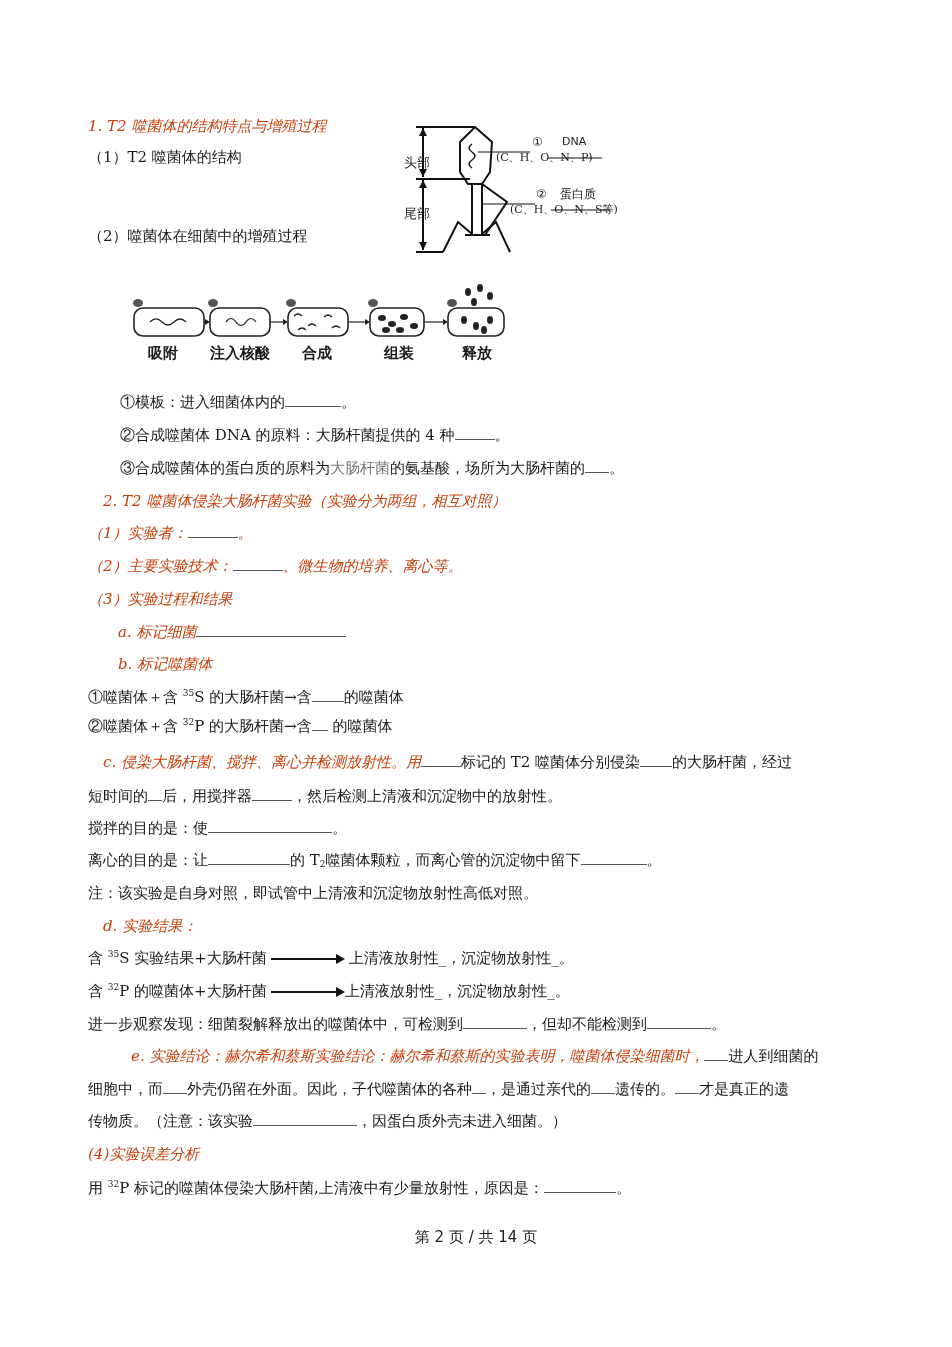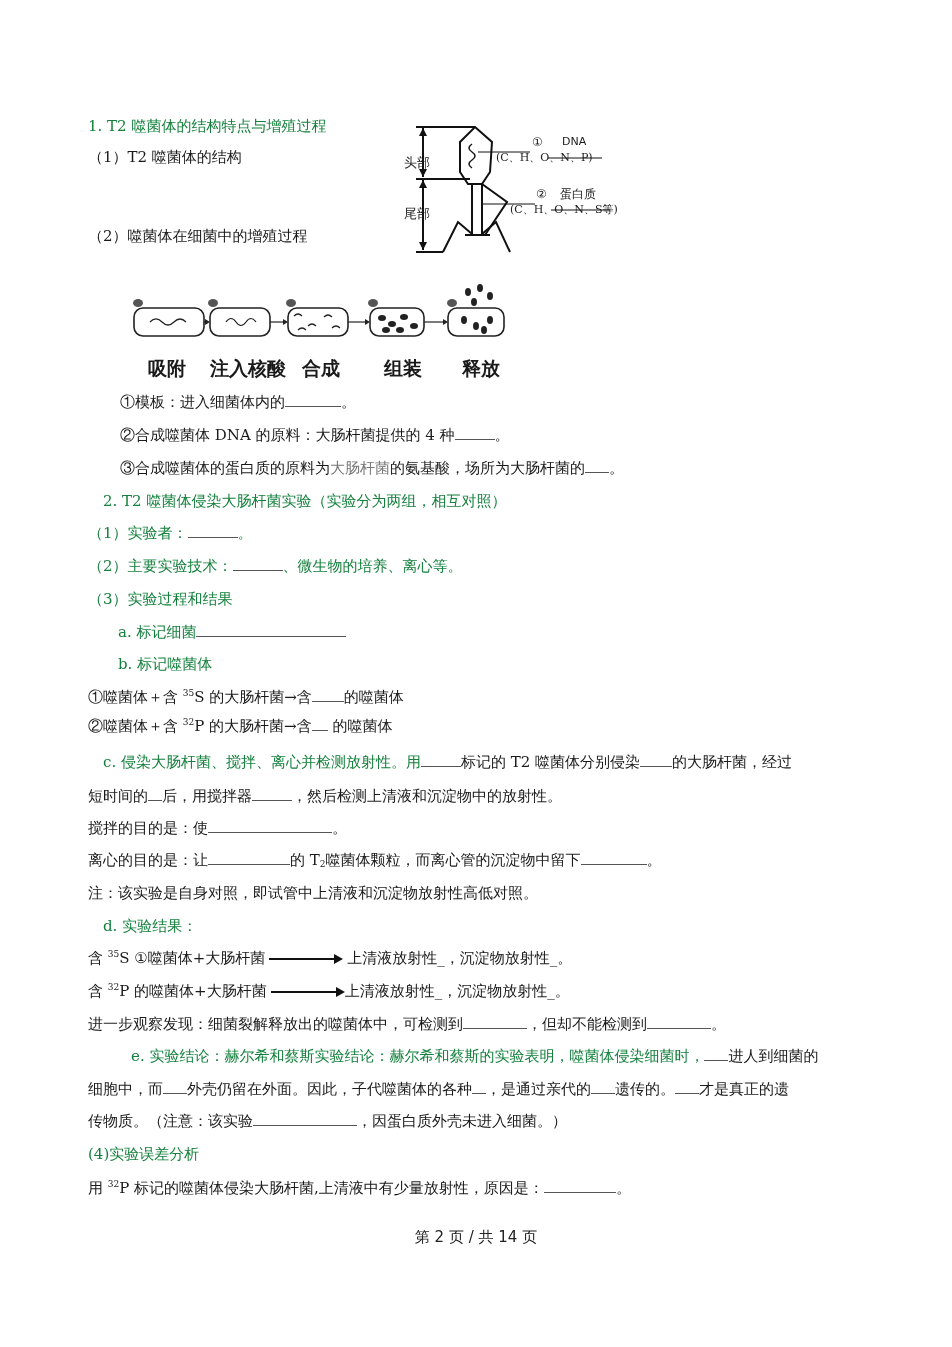--- a/index.html
+++ b/index.html
@@ -1,29 +1,29 @@
 <!DOCTYPE html>
 <html><head>
 <meta charset="utf-8">
 <style>
   html, body { margin:0; padding:0; background:#ffffff; }
   body { width:952px; height:1347px; position:relative; overflow:hidden;
          font-family:"DejaVu Serif","Liberation Serif",serif; color:#1a1a1a; }
   .ln { position:absolute; white-space:nowrap; font-size:15px; line-height:20px; }
-  .gray { color:#15803d; }
+  .gray { color:#c2410c;font-style:italic; }
   .blank { display:inline-block; border-bottom:1px solid #555; vertical-align:baseline; height:14px; }
   sup { font-size:9px; vertical-align:6px; line-height:0; }
   sub { font-size:9px; vertical-align:-2px; line-height:0; }
   .soft { color:#777; }
   .arrow { display:inline-block; position:relative; width:74px; height:10px; margin:0 4px; vertical-align:middle; }
   .arrow::before { content:""; position:absolute; left:0; right:8px; top:4px; border-top:2px solid #111; }
   .arrow::after { content:""; position:absolute; right:0; top:0; border-left:9px solid #111; border-top:5px solid transparent; border-bottom:5px solid transparent; }
   .footer { position:absolute; top:1228px; left:0; width:952px; text-align:center; font-size:15px; font-family:"DejaVu Sans","Liberation Sans",sans-serif; color:#222; }
   .footer b { font-weight:normal; }
-  .cap { position:absolute; font-size:19px; font-weight:bold; font-family:"DejaVu Sans","Liberation Sans",sans-serif;margin-top:12px; }
+  .cap { position:absolute; font-size:15px; font-weight:bold; font-family:"DejaVu Sans","Liberation Sans",sans-serif; }
 </style>
 </head>
 <body>
 
 <div class="ln gray" style="top:116px;left:88px;">1. T2 噬菌体的结构特点与增殖过程</div>
 <div class="ln" style="top:147px;left:88px;">（1）T2 噬菌体的结构</div>
 <div class="ln" style="top:226px;left:88px;">（2）噬菌体在细菌中的增殖过程</div>
 
 <div style="position:absolute;top:122px;left:400px;width:240px;height:135px;">
   <svg width="240" height="135" viewBox="0 0 240 135">
@@ -161,21 +161,21 @@
 <div class="ln" style="top:818px;left:88px;">
   <span>搅拌的目的是：使</span><span class="blank" style="width:124px;"></span><span>。</span>
 </div>
 <div class="ln" style="top:850px;left:88px;text-align:center;">
   <span>离心的目的是：让</span><span class="blank" style="width:82px;"></span><span>的 T</span><sub>2</sub><span>噬菌体颗粒，而离心管的沉淀物中留下</span><span class="blank" style="width:66px;"></span><span>。</span>
 </div>
 <div class="ln" style="top:883px;left:88px;">注：该实验是自身对照，即试管中上清液和沉淀物放射性高低对照。</div>
 
 <div class="ln gray" style="top:916px;left:103px;">d. 实验结果：</div>
 <div class="ln" style="top:948px;left:88px;">
-  <span>含 </span><sup>35</sup><span>S ①噬菌体+大肠杆菌</span><span class="arrow"></span><span>上清液放射性_，沉淀物放射性_。</span>
+  <span>含 </span><sup>35</sup><span>S 实验结果+大肠杆菌</span><span class="arrow"></span><span>上清液放射性_，沉淀物放射性_。</span>
 </div>
 <div class="ln" style="top:981px;left:88px;">
   <span>含 </span><sup>32</sup><span>P 的噬菌体+大肠杆菌</span><span class="arrow" style="margin-right:0;"></span><span>上清液放射性_，沉淀物放射性_。</span>
 </div>
 <div class="ln" style="top:1014px;left:88px;">
   <span>进一步观察发现：细菌裂解释放出的噬菌体中，可检测到</span><span class="blank" style="width:64px;"></span><span>，但却不能检测到</span><span class="blank" style="width:64px;"></span><span>。</span>
 </div>
 
 <div class="ln" style="top:1046px;left:103px;margin-left:28px;">
   <span class="gray">e. 实验结论：赫尔希和蔡斯实验结论：赫尔希和蔡斯的实验表明，噬菌体侵染细菌时，</span><span class="blank" style="width:24px;"></span><span>进人到细菌的</span>

